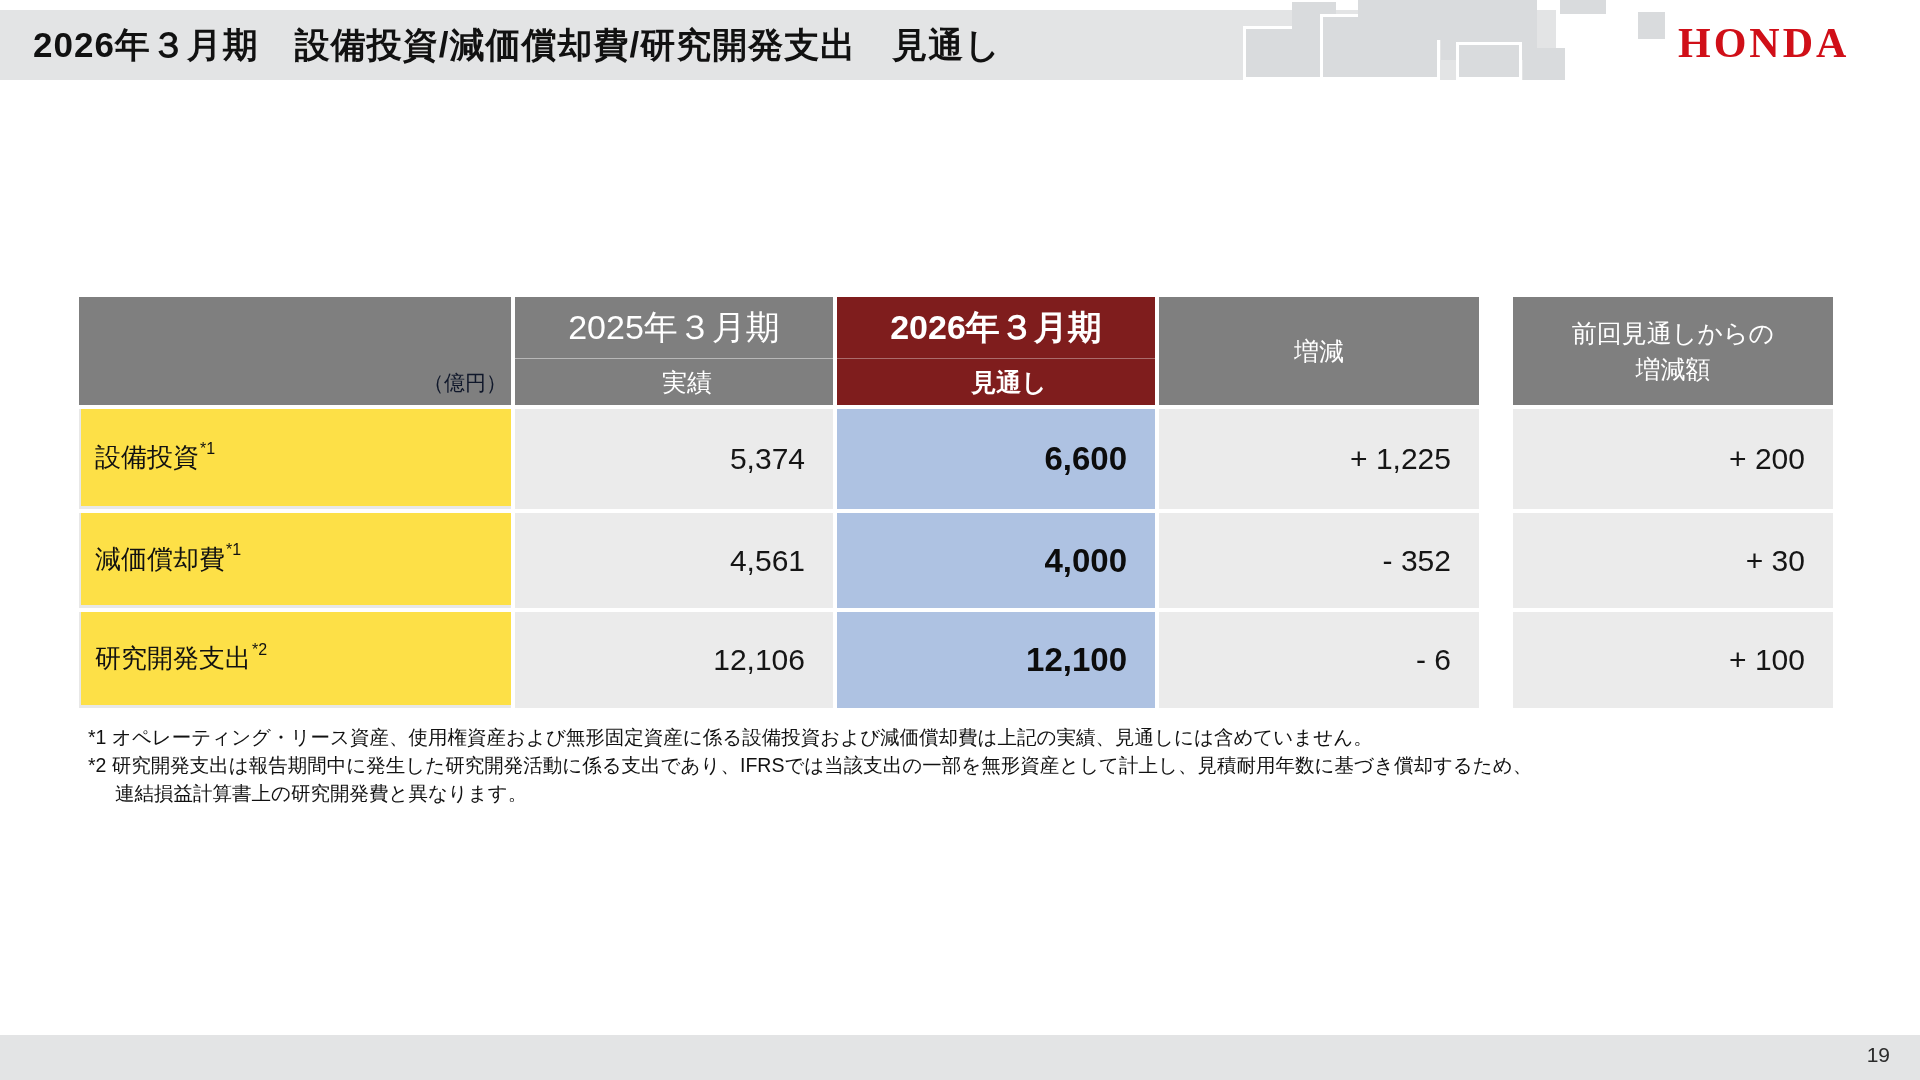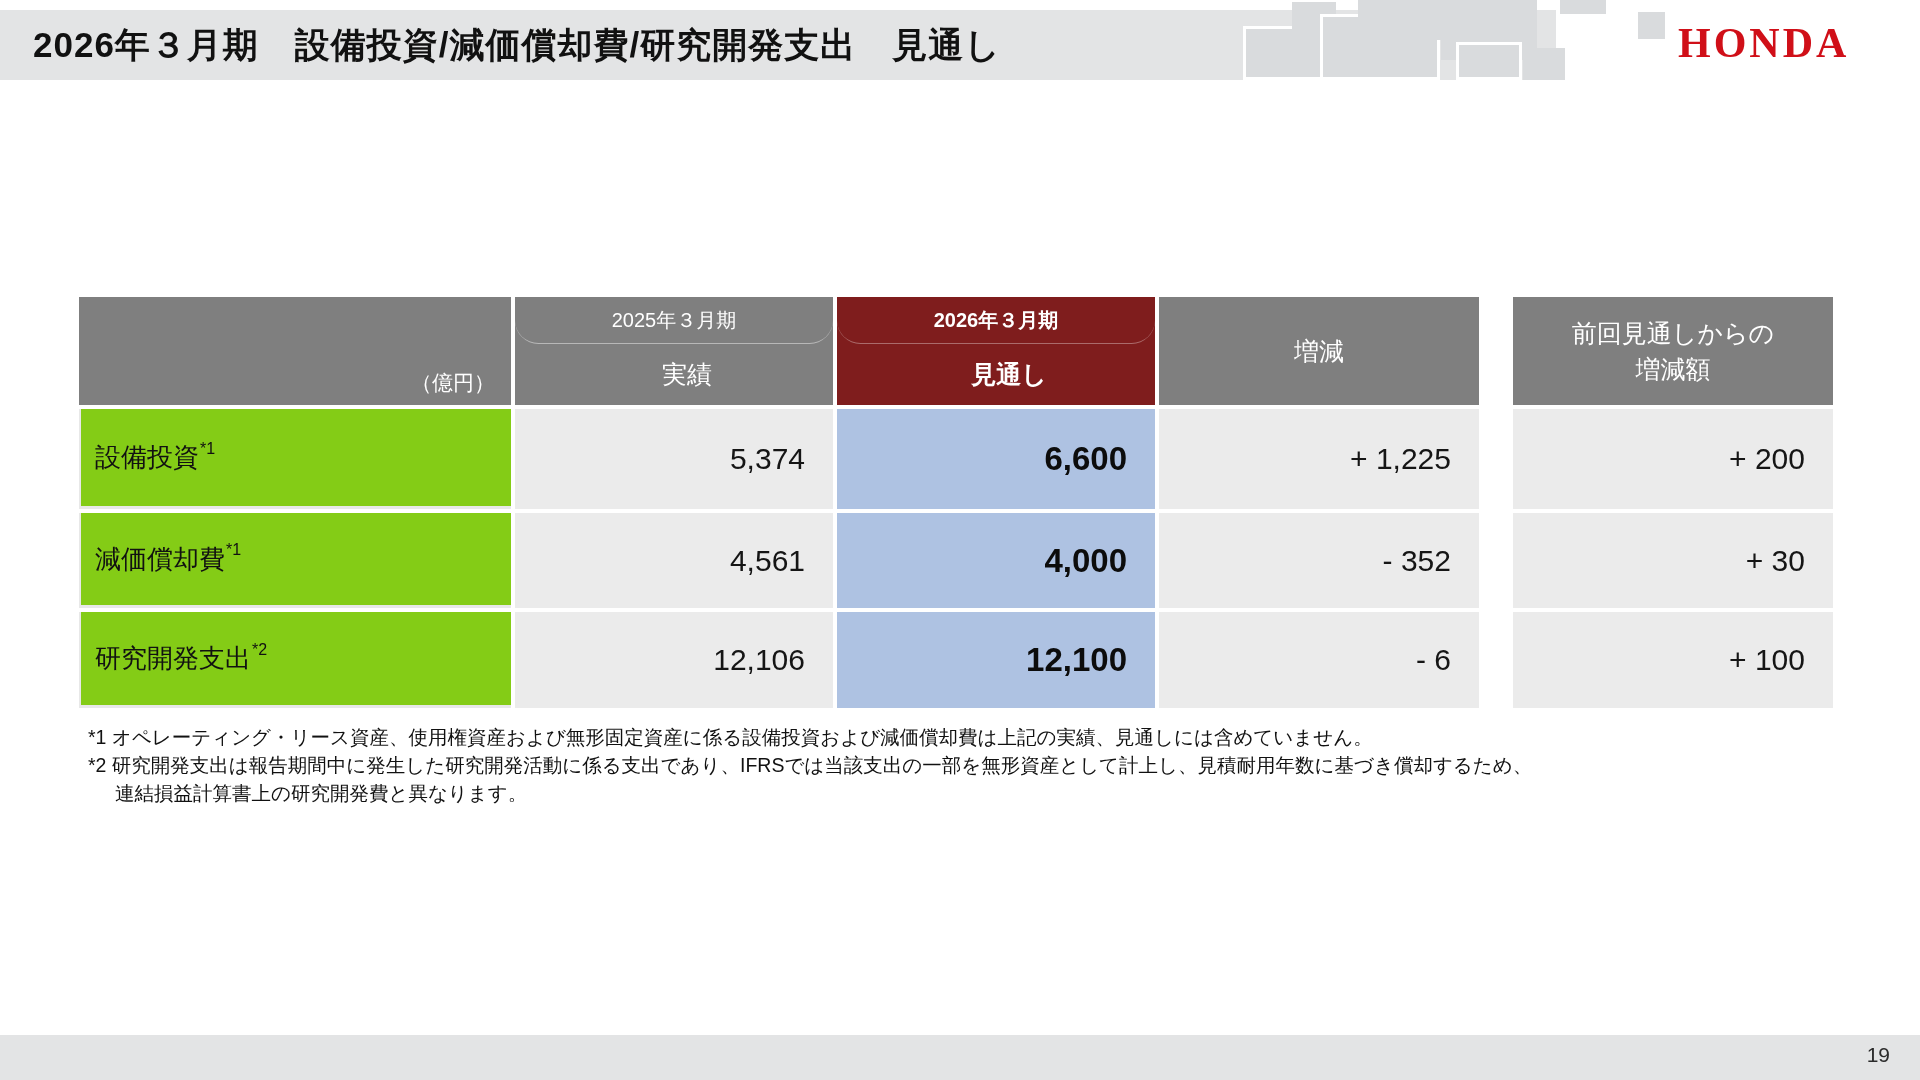--- a/index.html
+++ b/index.html
@@ -20,32 +20,32 @@
                 line-height:50px; text-align:left; }
 
   
   .fin-table { position:absolute; left:79px; top:297px;
                display:grid;
                grid-template-columns:432px 318px 318px 320px 26px 320px;
                grid-template-rows:108px 100px 95px 96px;
                gap:4px; }
   .hc { background:#7f7f7f; color:#ffffff; }
   .hc-corner { position:relative; }
-  .unit-label { position:absolute; right:16px; bottom:8px; font-size:21px; color:#ffffff; }
+  .unit-label { position:absolute; right:4px; bottom:8px; font-size:21px; color:#0f172a; }
   .hc-split { display:flex; flex-direction:column; }
-  .hc-split .top { height:47px; display:flex; align-items:center; justify-content:center;
-                   font-size:20px; border-bottom:1px solid rgba(255,255,255,.45);border-radius:27px; }
+  .hc-split .top { height:62px; display:flex; align-items:center; justify-content:center;
+                   font-size:34px; border-bottom:1px solid rgba(255,255,255,.45); }
   .hc-split .bottom { flex:1; display:flex; align-items:center; justify-content:center; font-size:25px;padding-left:26px; }
   .hc-navy { background:#7f1d1d; }
   .hc-navy .top { border-bottom:1px solid rgba(255,255,255,.35); font-weight:bold; }
   .hc-navy .bottom { font-weight:bold; }
   .hc-center { display:flex; align-items:center; justify-content:center; font-size:25px; text-align:center; line-height:1.45; }
   .spacer { background:transparent; }
 
-  .cell-label { background:#84cc16; border-left:2px solid #e8e8e8; border-bottom:3px solid #e8e8e8;
+  .cell-label { background:#fde047; border-left:2px solid #e8e8e8; border-bottom:3px solid #e8e8e8;
                 display:flex; align-items:center; padding-left:14px; font-size:26px; color:#111; }
   .cell-label sup { font-size:16px; position:relative; top:-9px; margin-left:1px; }
   .cell-val { background:#ebebeb; display:flex; align-items:center; justify-content:flex-end;
               padding-right:28px; font-size:30px; color:#151515; font-stretch:condensed; }
   .cell-forecast { background:#aec2e2; font-weight:bold; font-size:33px; color:#0c0c0c; }
 
   
   .footnotes { position:absolute; left:88px; top:723px; font-size:19.5px; color:#111; line-height:28px; }
   .footnotes .indent { padding-left:27px; }
 

